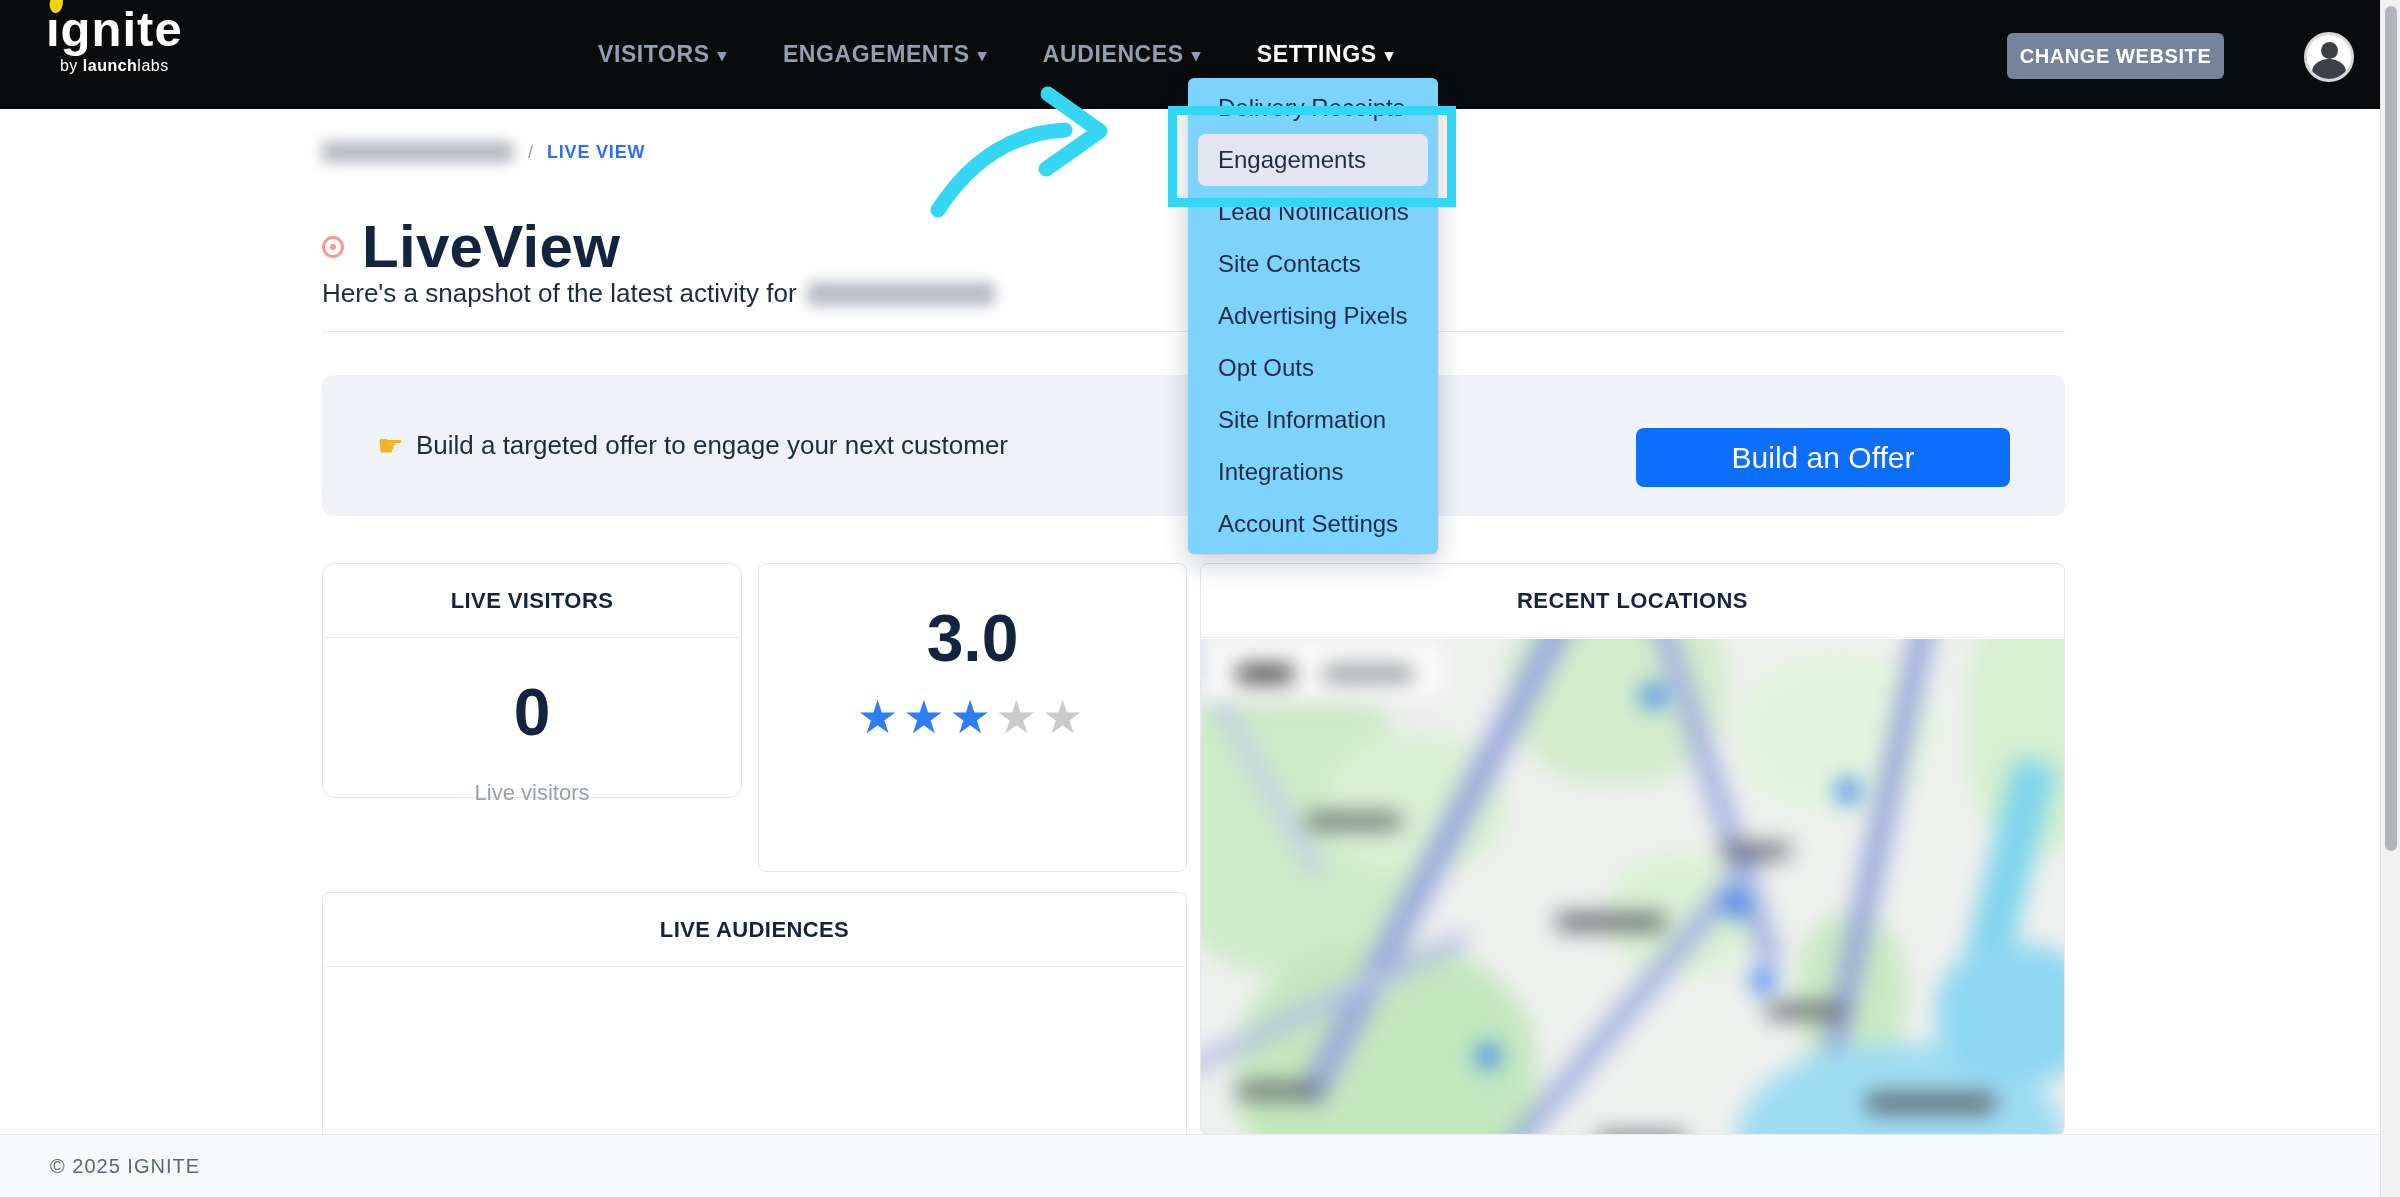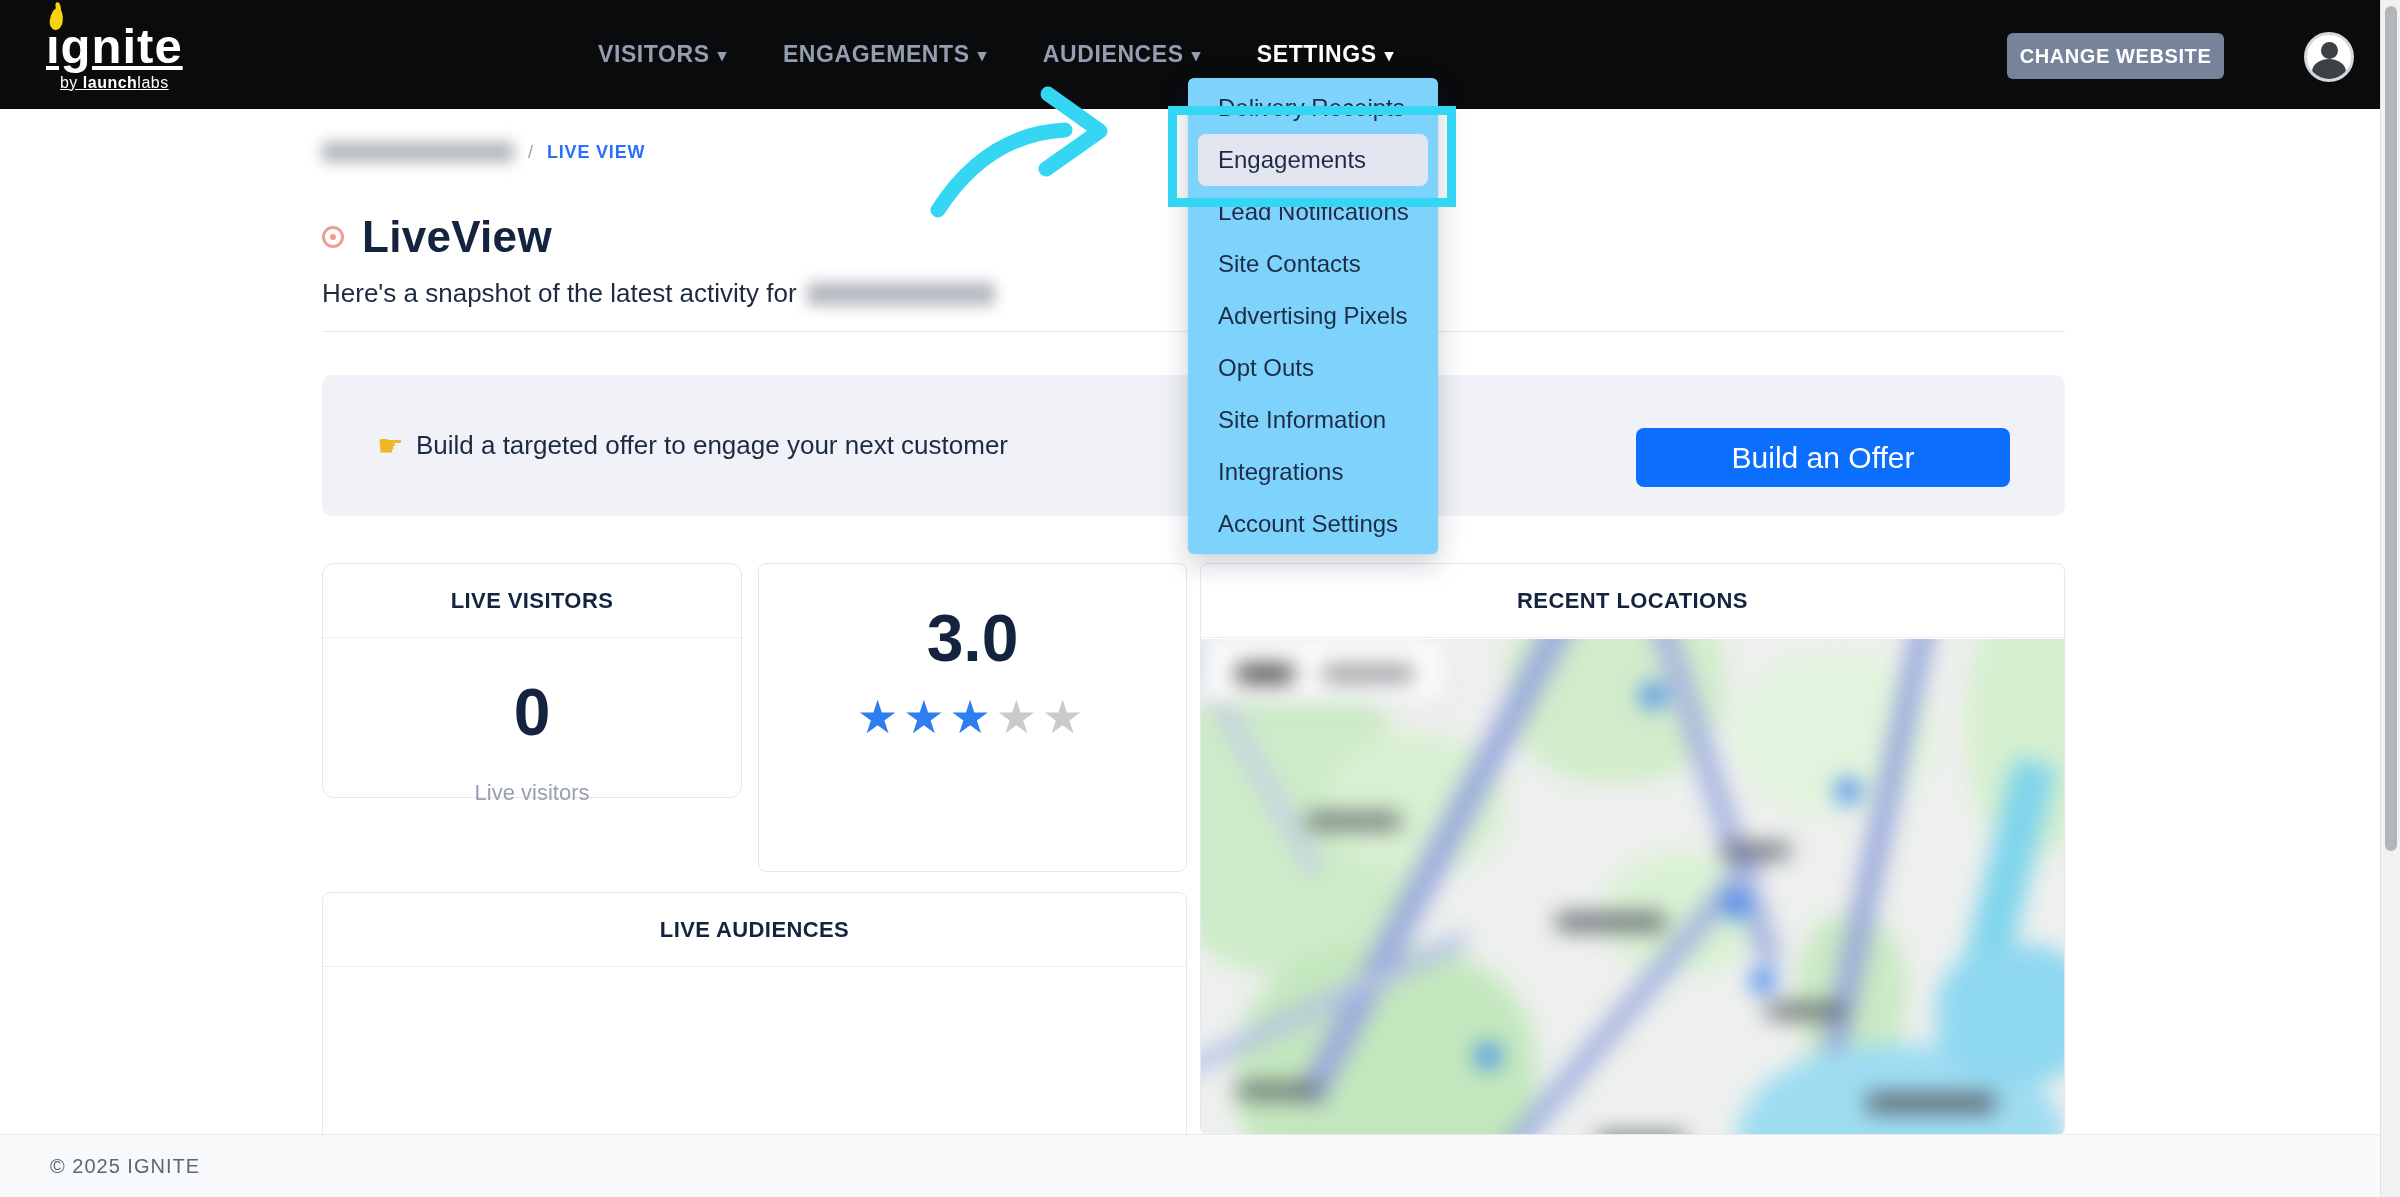--- a/index.html
+++ b/index.html
@@ -2,21 +2,21 @@
 <html><head>
 <meta charset="utf-8">
 <style>
   * { margin:0; padding:0; box-sizing:border-box; }
   html,body { background:#ffffff; }
   body { font-family:"Liberation Sans", sans-serif; }
   #screen { position:relative; width:2400px; height:1197px; background:#fff; overflow:hidden; }
 
   
   .nav { position:absolute; left:0; top:0; width:2400px; height:109px; background:#0a0b0d; z-index:30; }
-  .logo { position:absolute; left:46px; top:20px; color:#fff;text-decoration:underline; }
+  .logo { position:absolute; left:46px; top:3px; color:#fff; }
   .logo-word { font-size:49px; font-weight:600; letter-spacing:1px; line-height:52px; position:relative; }
   .flame { position:absolute; left:4px; top:-12px; width:13px; height:22px; background:#f4d411;
            border-radius:50% 50% 50% 50% / 60% 60% 40% 40%; transform:rotate(8deg); }
   .flame:before { content:""; position:absolute; left:4px; top:-6px; width:5px; height:10px; background:#f4d411; border-radius:50%; transform:rotate(-20deg); }
   .logo-tag { font-size:16px; color:#fff; letter-spacing:.5px; text-align:center; margin-top:2px; font-weight:300; }
   .logo-tag b { font-weight:700; }
   .nav-links { position:absolute; left:598px; top:0; height:109px; display:flex; align-items:center; gap:56px; }
   .nav-link { color:#939eb0; font-size:23px; font-weight:700; letter-spacing:.6px; display:flex; align-items:center; gap:8px; cursor:pointer; }
   .nav-link .caret { font-size:17px; position:relative; top:1px; }
   .nav-link.active { color:#ffffff; }
@@ -45,21 +45,21 @@
   .redact { background:#b7bbc2; filter:blur(7px); border-radius:4px; display:inline-block; }
 
   
   .breadcrumb { position:absolute; left:322px; top:139px; display:flex; align-items:center; gap:14px; height:26px; }
   .crumb-redact { width:192px; height:22px; }
   .crumb-sep { color:#9aa3b0; font-size:18px; }
   .crumb-current { color:#2a6ffb; font-size:18px; font-weight:700; letter-spacing:.8px; }
   .title-row { position:absolute; left:322px; top:212px; display:flex; align-items:center; gap:18px; }
   .live-dot { width:22px; height:22px; border-radius:50%; border:3px solid #f29a93; position:relative; }
   .live-dot:after { content:""; position:absolute; left:5px; top:5px; width:6px; height:6px; border-radius:50%; background:#f29a93; }
-  .page-title { font-size:44px; font-weight:700; color:#14233e; letter-spacing:.3px;text-align:center; }
+  .page-title { font-size:60px; font-weight:700; color:#14233e; letter-spacing:.3px;text-align:center; }
   .subtitle-row { position:absolute; left:322px; top:278px; display:flex; align-items:center; gap:10px; font-size:26px; color:#1d2b42; }
   .sub-redact { width:188px; height:24px; }
   .hr { position:absolute; left:322px; top:331px; width:1743px; height:1px; background:#e7e9ed; }
 
   
   .banner { position:absolute; left:322px; top:375px; width:1743px; height:141px; background:#f0f2f7; border-radius:10px; }
   .banner-text { position:absolute; left:55px; top:0; height:141px; display:flex; align-items:center; gap:12px; font-size:26px; color:#1d2b42; }
   .hand-icon { color:#f0b429; font-size:30px; }
   .btn-offer { position:absolute; left:1314px; top:53px; width:374px; height:59px; background:#0b6efd; border:none; border-radius:8px;
                color:#fff; font-size:30px; cursor:pointer; font-family:inherit; }

